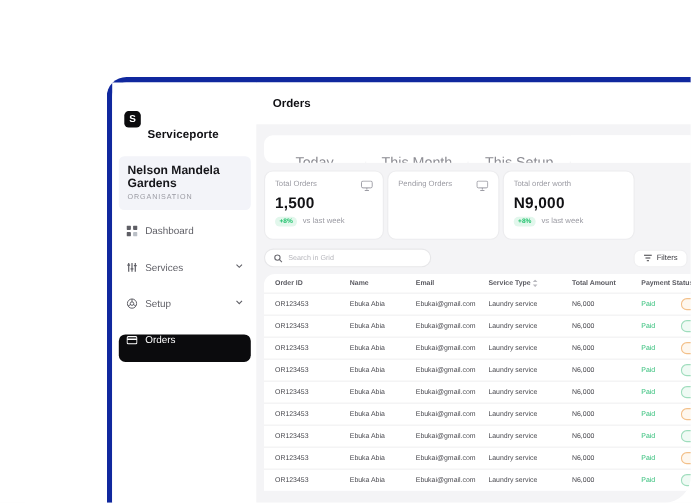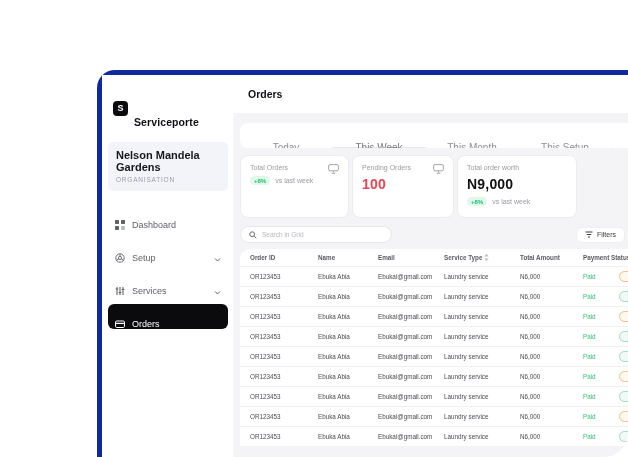--- a/index.html
+++ b/index.html
@@ -14,36 +14,36 @@
   
   .sidebar { position:relative; width:131px; background:#ffffff; flex:0 0 131px; }
   .logo-row { display:flex; align-items:center; gap:6px; padding:13px 0 0 11px; }
   .logo-mark { width:15px; height:15px; background:#0B0B0D; border-radius:4px; color:#fff;
     font-size:9px; font-weight:bold; display:flex; align-items:center; justify-content:center; }
   .logo-name { font-size:10.5px; font-weight:bold; color:#101014; letter-spacing:.1px;margin-top:28px; }
   .org-card { margin:14px 5px 0 6px; background:#F3F4F9; border-radius:5px; padding:7px 8px 8px; }
   .org-name { font-size:11px; font-weight:bold; color:#16161a; }
   .org-type { font-size:6.5px; color:#9B9BA3; letter-spacing:.8px; margin-top:3px; }
   .menu { margin-top:14px; }
-  .menu-item { display:flex; align-items:flex-end; gap:7px; height:25px; margin:8px 5px 8px 6px;
+  .menu-item { display:flex; align-items:flex-start; gap:7px; height:25px; margin:8px 5px 8px 6px;
     padding:0 7px; color:#5F5F66; font-size:9px; border-radius:6px; cursor:pointer; }
   .menu-item .mi-label { flex:1; }
   .menu-item.active { background:#0B0B0D; color:#ffffff; }
   .chev { width:7px; height:7px; display:inline-block; }
 
   
   .main { flex:1; display:flex; flex-direction:column; min-width:0; }
   .main-header { height:38px; background:#ffffff; display:flex; align-items:center; padding-left:15px; }
   .page-title { font-size:10.5px; font-weight:bold; color:#101014; }
   .content { flex:1; background:#F4F4F6; padding:10px 0 0 7px; position:relative; }
 
   
   .tabbar { display:flex; width:420px; height:25px; background:#ffffff; border-radius:8px 0 0 8px; overflow:hidden; }
   .tab { width:93px; flex:0 0 93px; display:flex; align-items:center; justify-content:center;
-    font-size:10px; color:#8B8B92; border-right:1px solid #EFEFF1; cursor:pointer; background:#ffffff;margin-top:24px; }
+    font-size:13px; color:#8B8B92; border-right:1px solid #EFEFF1; cursor:pointer; background:#ffffff;margin-top:24px; }
   .tab.selected { background:#E6E6E8; color:#77777e; }
   .tab-fill { flex:1; background:#ffffff; }
 
   
   .stats { display:flex; gap:3px; margin-top:7px; }
   .card { background:#ffffff; border:1px solid #ECECEE; border-radius:8px; height:63px; padding:8px 9px 0; position:relative; }
   .card1,.card2 { width:109px; } .card3 { width:102px; } .card4 { width:120px; }
   .card-label { font-size:7px; color:#9B9BA3; }
   .card-icon { position:absolute; top:8px; right:9px; }
   .card-value { font-size:14px; font-weight:800; color:#111114; margin-top:5px; letter-spacing:.2px; }
@@ -104,55 +104,55 @@
                 <rect x="6" y="0" width="4" height="4" rx="0.8" fill="#5F5F66"></rect>
                 <rect x="0" y="6" width="4" height="4" rx="0.8" fill="#5F5F66"></rect>
                 <rect x="6" y="6" width="4" height="4" rx="0.8" fill="#babfc6"></rect>
               </svg>
           </span>
           <span class="mi-label">Dashboard</span>
         </div>
 
         <div class="menu-item">
           <span>
-            <svg width="10" height="10" viewBox="0 0 10 10" stroke="#5F5F66" stroke-width="0.9" fill="none">
-                <circle cx="5" cy="5" r="4.2"></circle>
-                <circle cx="5" cy="5" r="1.6"></circle>
-                <line x1="5" y1="0.8" x2="5" y2="3.4"></line>
-                <line x1="1.4" y1="7.2" x2="3.7" y2="5.9"></line>
-                <line x1="8.6" y1="7.2" x2="6.3" y2="5.9"></line>
-              </svg>
-          </span>
-          <span class="mi-label">Setup</span>
-          <span class="chev">
-            <svg width="7" height="7" viewBox="0 0 7 7">
-                <polyline points="1,2.5 3.5,5 6,2.5" fill="none" stroke="#5F5F66" stroke-width="1"></polyline>
-              </svg>
-          </span>
-        </div>
-
-        <div class="menu-item">
-          <span>
             <svg width="10" height="10" viewBox="0 0 10 10" stroke="#5F5F66" stroke-width="1.1" fill="none">
                 <line x1="2" y1="1" x2="2" y2="9"></line>
                 <line x1="5" y1="1" x2="5" y2="9"></line>
                 <line x1="8" y1="1" x2="8" y2="9"></line>
                 <line x1="0.7" y1="3" x2="3.3" y2="3"></line>
                 <line x1="3.7" y1="6.5" x2="6.3" y2="6.5"></line>
                 <line x1="6.7" y1="3.5" x2="9.3" y2="3.5"></line>
               </svg>
           </span>
           <span class="mi-label">Services</span>
           <span class="chev">
             <svg width="7" height="7" viewBox="0 0 7 7">
                 <polyline points="1,2.5 3.5,5 6,2.5" fill="none" stroke="#5F5F66" stroke-width="1"></polyline>
               </svg>
           </span>
         </div>
 
+        <div class="menu-item">
+          <span>
+            <svg width="10" height="10" viewBox="0 0 10 10" stroke="#5F5F66" stroke-width="0.9" fill="none">
+                <circle cx="5" cy="5" r="4.2"></circle>
+                <circle cx="5" cy="5" r="1.6"></circle>
+                <line x1="5" y1="0.8" x2="5" y2="3.4"></line>
+                <line x1="1.4" y1="7.2" x2="3.7" y2="5.9"></line>
+                <line x1="8.6" y1="7.2" x2="6.3" y2="5.9"></line>
+              </svg>
+          </span>
+          <span class="mi-label">Setup</span>
+          <span class="chev">
+            <svg width="7" height="7" viewBox="0 0 7 7">
+                <polyline points="1,2.5 3.5,5 6,2.5" fill="none" stroke="#5F5F66" stroke-width="1"></polyline>
+              </svg>
+          </span>
+        </div>
+
         <div class="menu-item active">
           <span>
             <svg width="10" height="10" viewBox="0 0 10 10">
                 <rect x="0.5" y="2" width="9" height="6.5" rx="1.2" fill="none" stroke="#ffffff" stroke-width="1"></rect>
                 <line x1="0.5" y1="4.4" x2="9.5" y2="4.4" stroke="#ffffff" stroke-width="1.4"></line>
               </svg>
           </span>
           <span class="mi-label">Orders</span>
         </div>
       </div>
@@ -161,53 +161,52 @@
 
     <div class="main">
       <div class="main-header">
         <div class="page-title">Orders</div>
       </div>
 
       <div class="content">
 
         <div class="tabbar">
           <div class="tab">Today</div>
-          <div class="tab selected">This Week</div>
           <div class="tab">This Month</div>
           <div class="tab">This Setup</div>
           <div class="tab-fill"></div>
         </div>
 
         <div class="stats">
           <div class="card card1">
             <div class="card-label">Total Orders</div>
             <span class="card-icon">
               <svg width="11" height="10" viewBox="0 0 11 10" stroke="#9B9BA3" stroke-width="0.9" fill="none">
                   <rect x="0.6" y="0.6" width="9.8" height="6.2" rx="1.4"></rect>
                   <line x1="5.5" y1="6.8" x2="5.5" y2="8.4"></line>
                   <line x1="3.6" y1="9.2" x2="7.4" y2="9.2"></line>
                 </svg>
             </span>
+            <div class="card-value">1,500</div>
             <div class="card-foot">
               <span class="badge">+8%</span>
               <span class="card-caption">vs last week</span>
             </div>
           </div>
 
 
           <div class="card card3">
             <div class="card-label">Pending Orders</div>
             <span class="card-icon">
               <svg width="11" height="10" viewBox="0 0 11 10" stroke="#9B9BA3" stroke-width="0.9" fill="none">
                   <rect x="0.6" y="0.6" width="9.8" height="6.2" rx="1.4"></rect>
                   <line x1="5.5" y1="6.8" x2="5.5" y2="8.4"></line>
                   <line x1="3.6" y1="9.2" x2="7.4" y2="9.2"></line>
                 </svg>
             </span>
-            <div class="card-value red">100</div>
           </div>
 
           <div class="card card4">
             <div class="card-label">Total order worth</div>
             <div class="card-value">N9,000</div>
             <div class="card-foot">
               <span class="badge">+8%</span>
               <span class="card-caption">vs last week</span>
             </div>
           </div>

